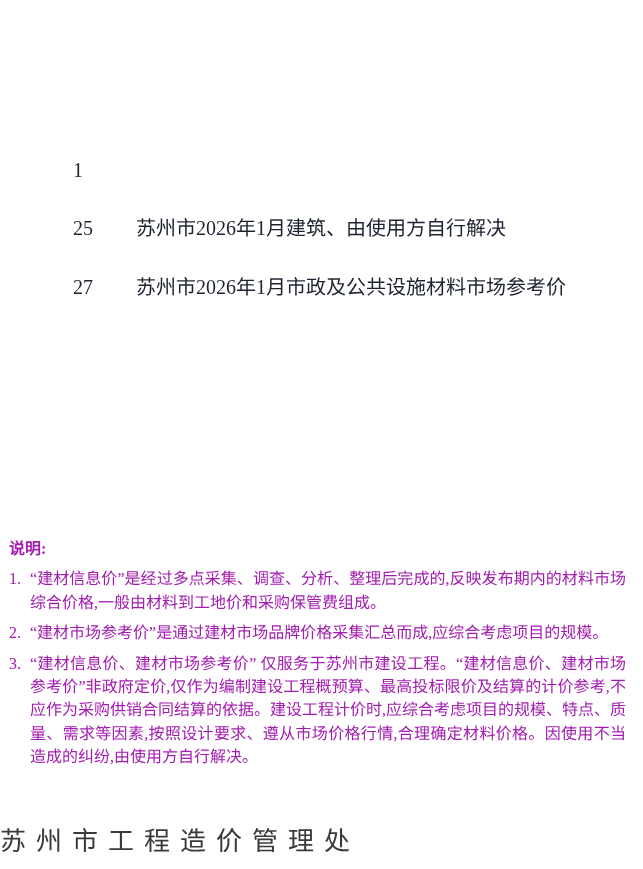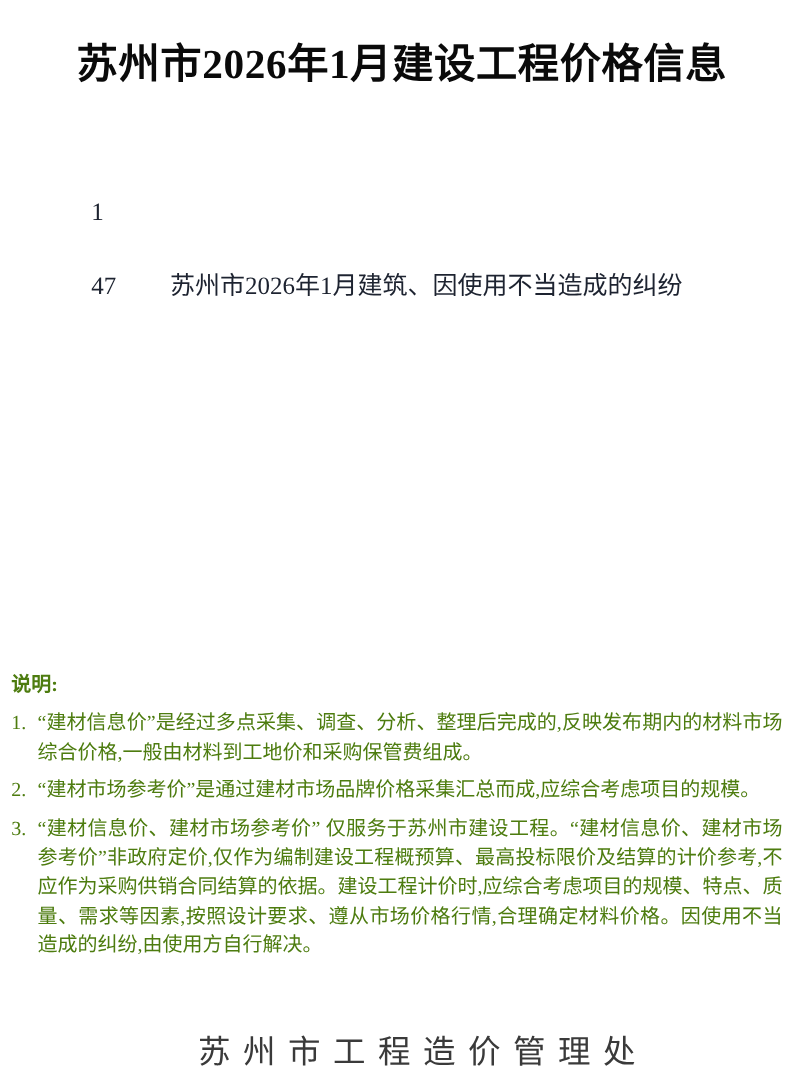--- a/index.html
+++ b/index.html
@@ -46,21 +46,21 @@
     width: 63px;
     flex-shrink: 0;
   }
   .notes {
     position: absolute;
     top: 537px;
     left: 9px;
     width: 617px;
     font-size: 16px;
     line-height: 23.4px;
-    color: #4d7c0f;
+    color: #a21caf;
     font-family: Liberation Serif, serif;
   }
   .notes-heading {
     font-weight: bold;
     margin-bottom: 3px;
   }
   .note {
     display: flex;
     margin-top: 7px;
   }
@@ -71,47 +71,48 @@
   .note-text {
     flex: 1;
     text-align: justify;
     text-justify: inter-ideograph;
   }
   .footer {
     position: absolute;
     top: 820px;
     left: 0;
     right: 0;
-    text-align: center;
     font-size: 26px;
     font-weight: normal;
     color: #3a3a3a;
     letter-spacing: 10px;
     white-space: nowrap;
-    padding-left: 34px;
   }
 </style>
 </head>
 <body>
 
 <div class="page">
 
-  <h1 class="title">苏州市2026年1月建设工程价格信息</h1>
 
   <div class="toc">
 
     <div class="toc-row">
       <span class="toc-page">1</span>
     </div>
 
     <div class="toc-row">
-      <span class="toc-page">47</span>
-      <span class="toc-label">苏州市2026年1月建筑、因使用不当造成的纠纷</span>
+      <span class="toc-page">25</span>
+      <span class="toc-label">苏州市2026年1月建筑、由使用方自行解决</span>
     </div>
 
+    <div class="toc-row">
+      <span class="toc-page">27</span>
+      <span class="toc-label">苏州市2026年1月市政及公共设施材料市场参考价</span>
+    </div>
 
   </div>
 
   <div class="notes">
 
     <div class="notes-heading">说明:</div>
 
     <div class="note">
       <span class="note-num">1.</span>
       <span class="note-text">“建材信息价”是经过多点采集、调查、分析、整理后完成的,反映发布期内的材料市场综合价格,一般由材料到工地价和采购保管费组成。</span>

